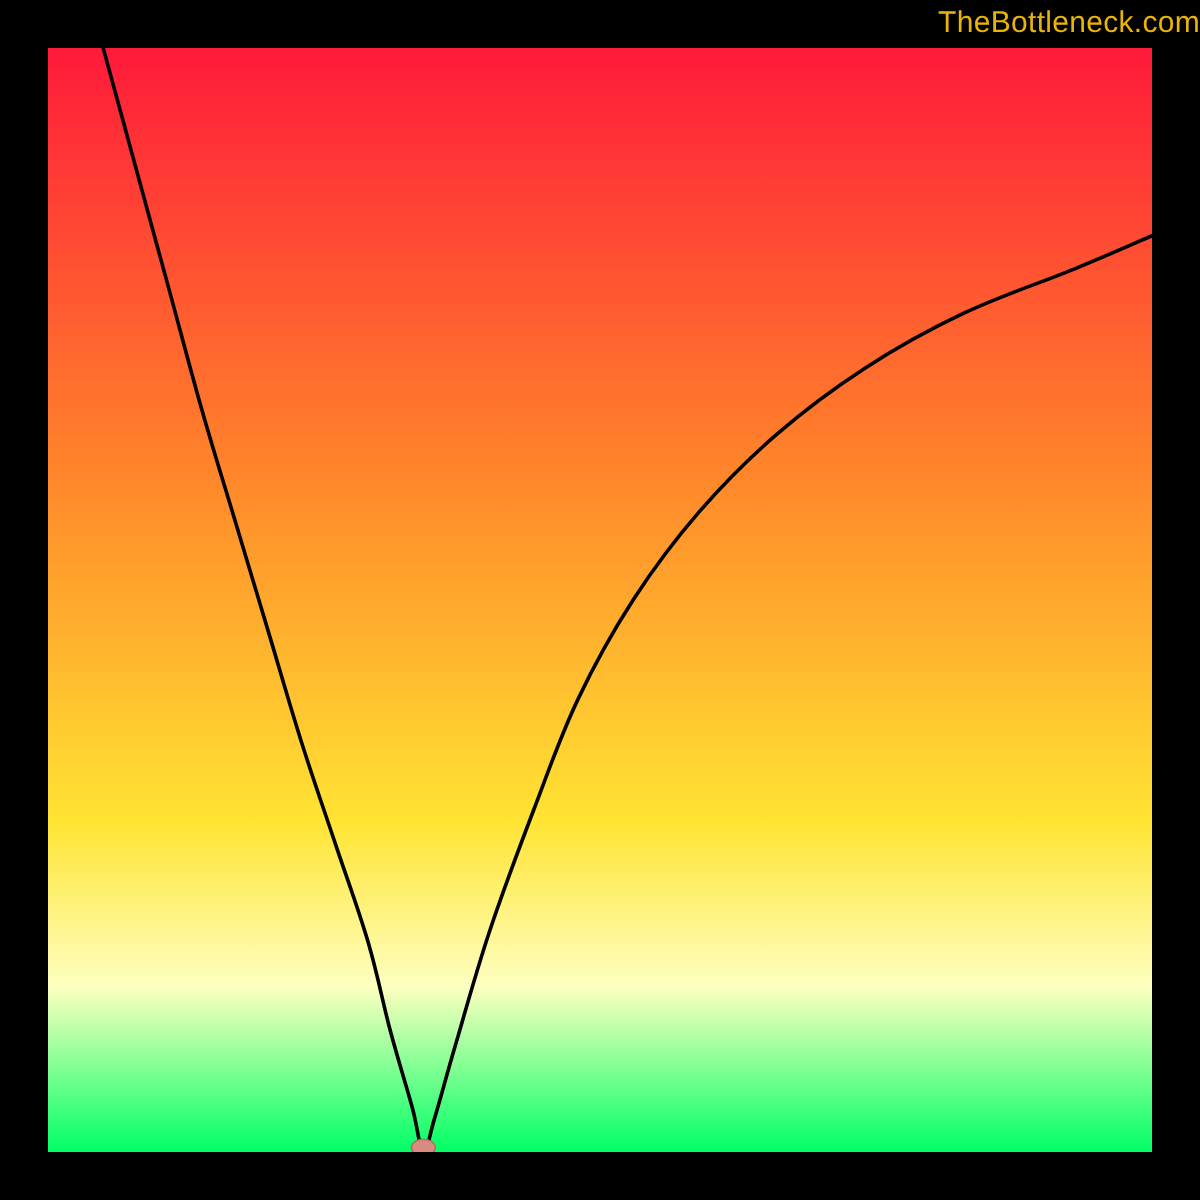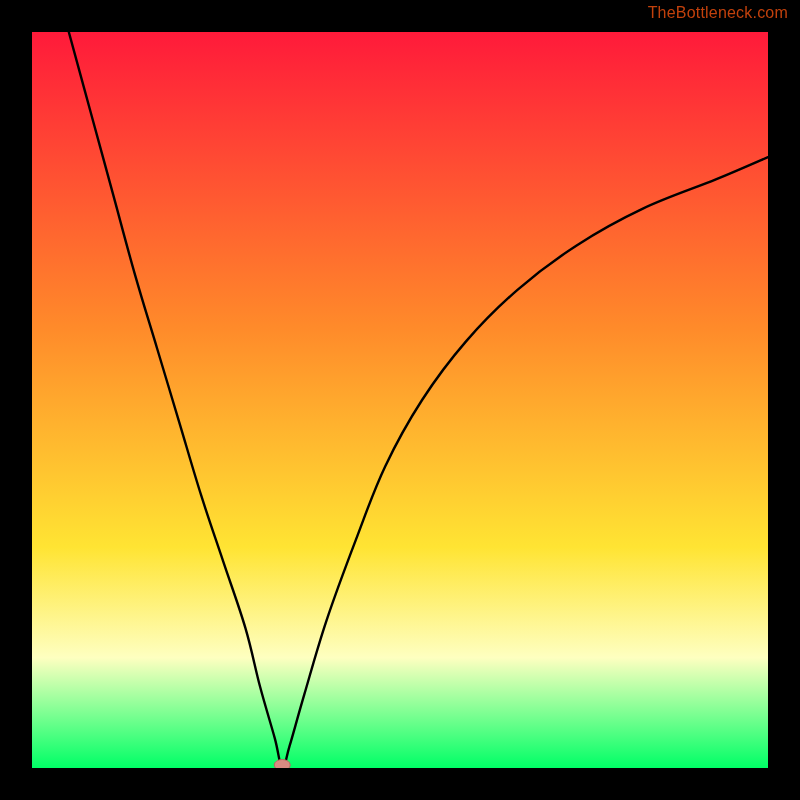--- a/index.html
+++ b/index.html
@@ -13,23 +13,23 @@
   }
   .outer {
     position: relative;
     width: 800px;
     height: 800px;
     background: #000;
   }
   .watermark {
     position: absolute;
     top: 4px;
-    right: 12px;
-    color: #c2410c;
-    font-size: 16px;
+    right: 0;
+    color: #eab308;
+    font-size: 20px;
     font-weight: 400;
     letter-spacing: 0.2px;
     z-index: 10;
   }
   .plot-wrap {
     position: absolute;
     left: 32px;
     top: 32px;
     width: 736px;
     height: 736px;

